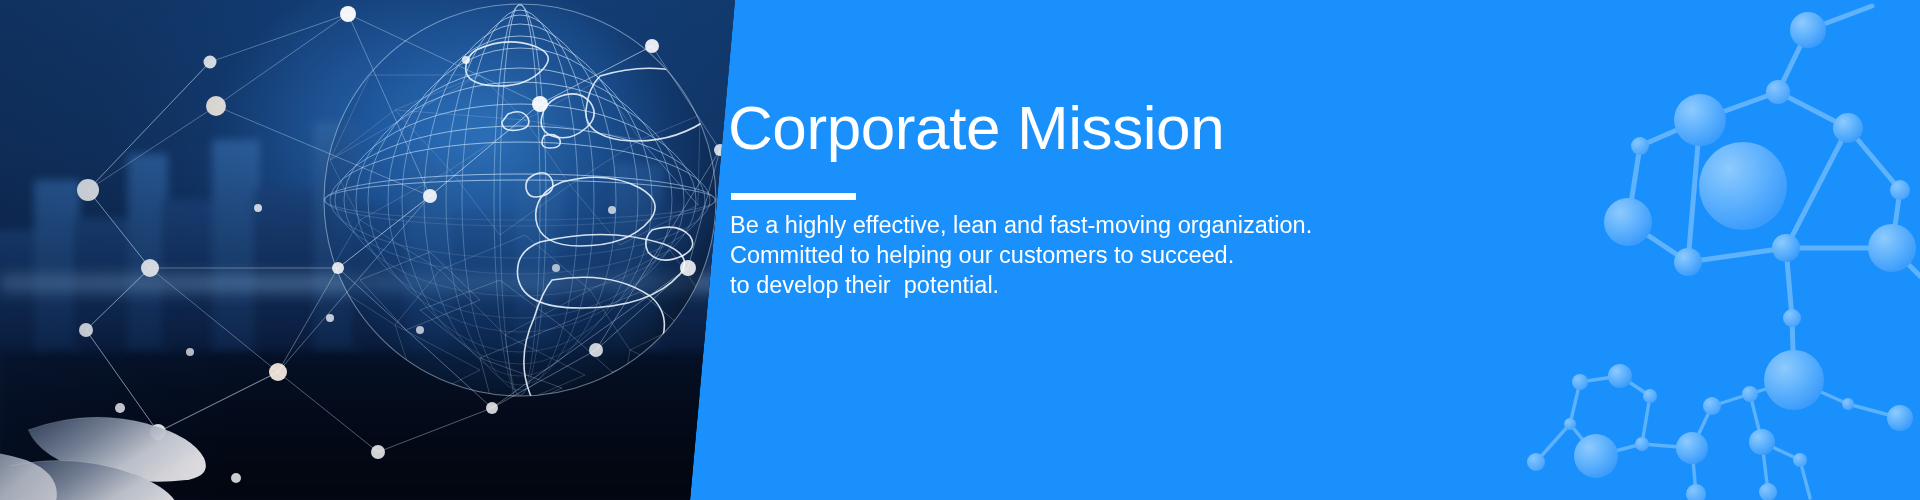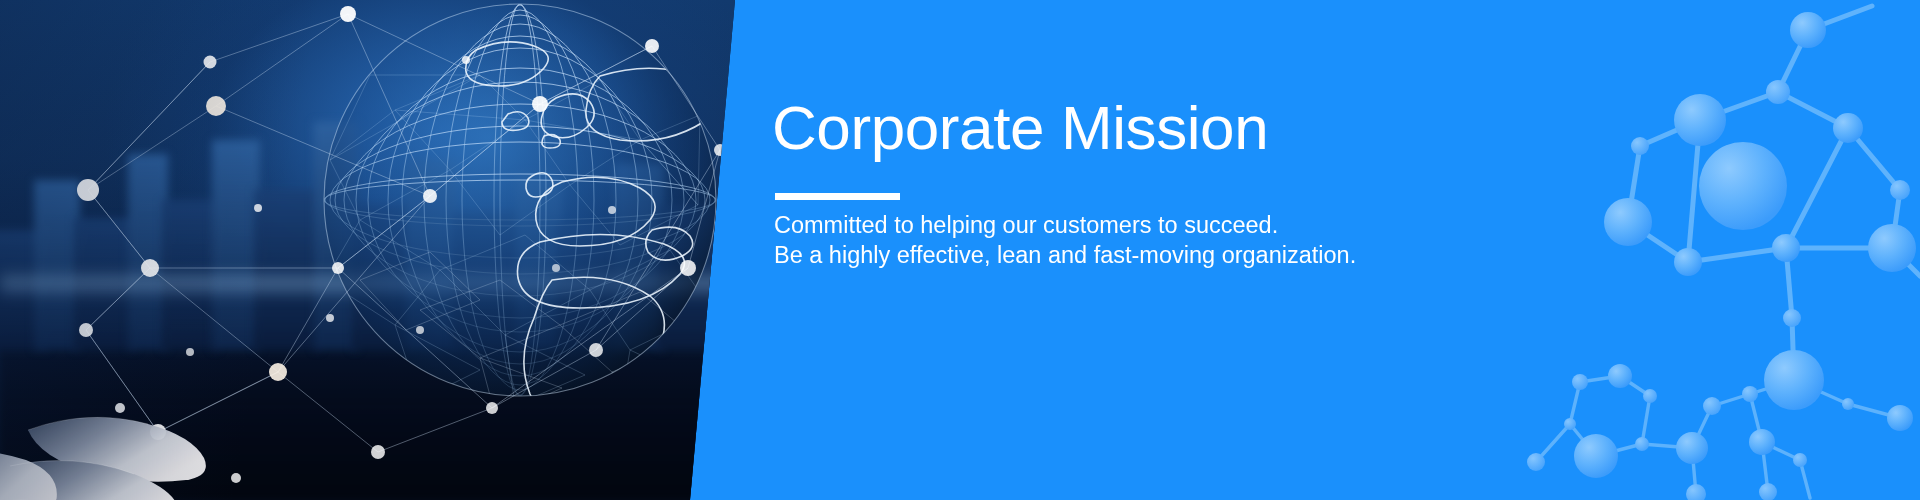--- a/index.html
+++ b/index.html
@@ -86,21 +86,21 @@
     position:absolute;
     right:0; top:0;
     width:420px; height:500px;
     pointer-events:none;
   }
   .molecules svg { width:100%; height:100%; display:block; }
 
   
   .content {
     position:absolute;
-    left:772px; top:0;
+    left:728px; top:0;
     width:900px; height:500px;
   }
   .headline {
     position:absolute;
     left:0; top:95px;
     font-size:62px;
     font-weight:400;
     line-height:1.05;
     color:#ffffff;
     letter-spacing:-0.4px;
@@ -390,18 +390,19 @@
       </g>
     </svg>
   </div>
 
   <div class="content">
     <h1 class="headline">Corporate Mission</h1>
 
     <div class="rule"></div>
 
     <div class="body-copy">
+      <div class="line">Be a highly effective, lean and fast-moving organization.</div>
       <div class="line">Committed to helping our customers to succeed.</div>
-      <div class="line">Be a highly effective, lean and fast-moving organization.</div>
+      <div class="line">to develop their  potential.</div>
     </div>
   </div>
 
 </div>
 
 </body></html>

